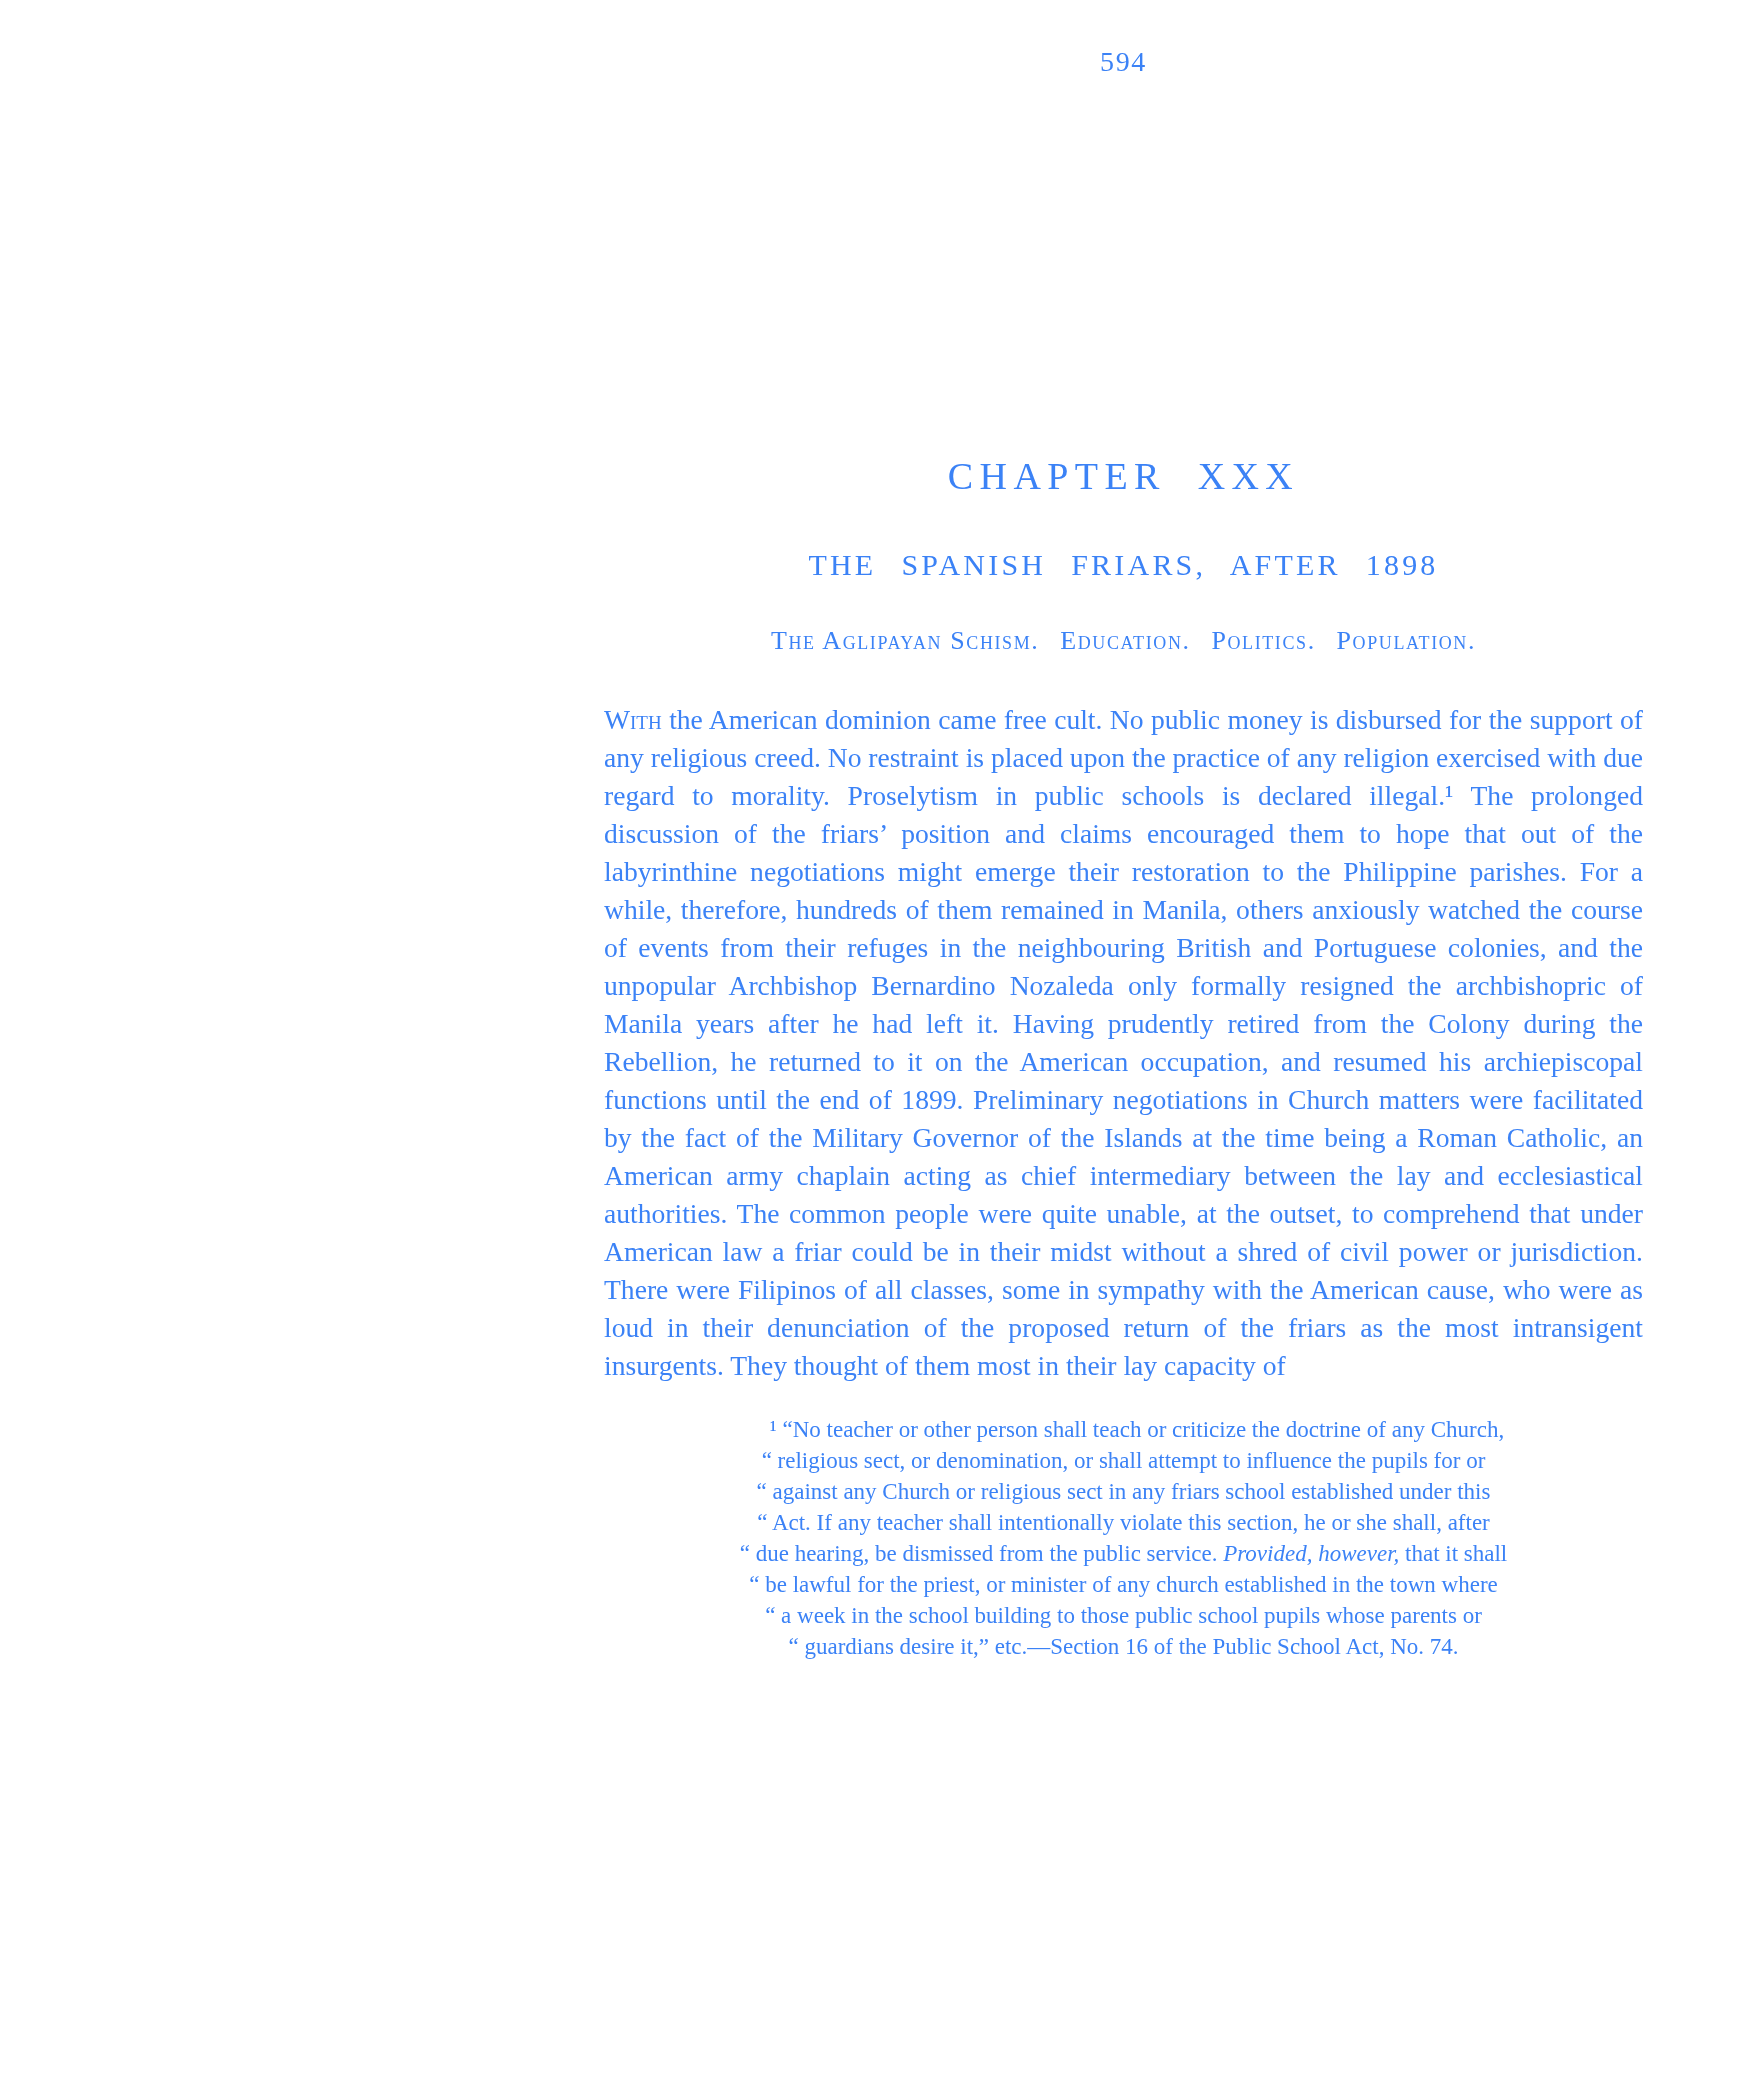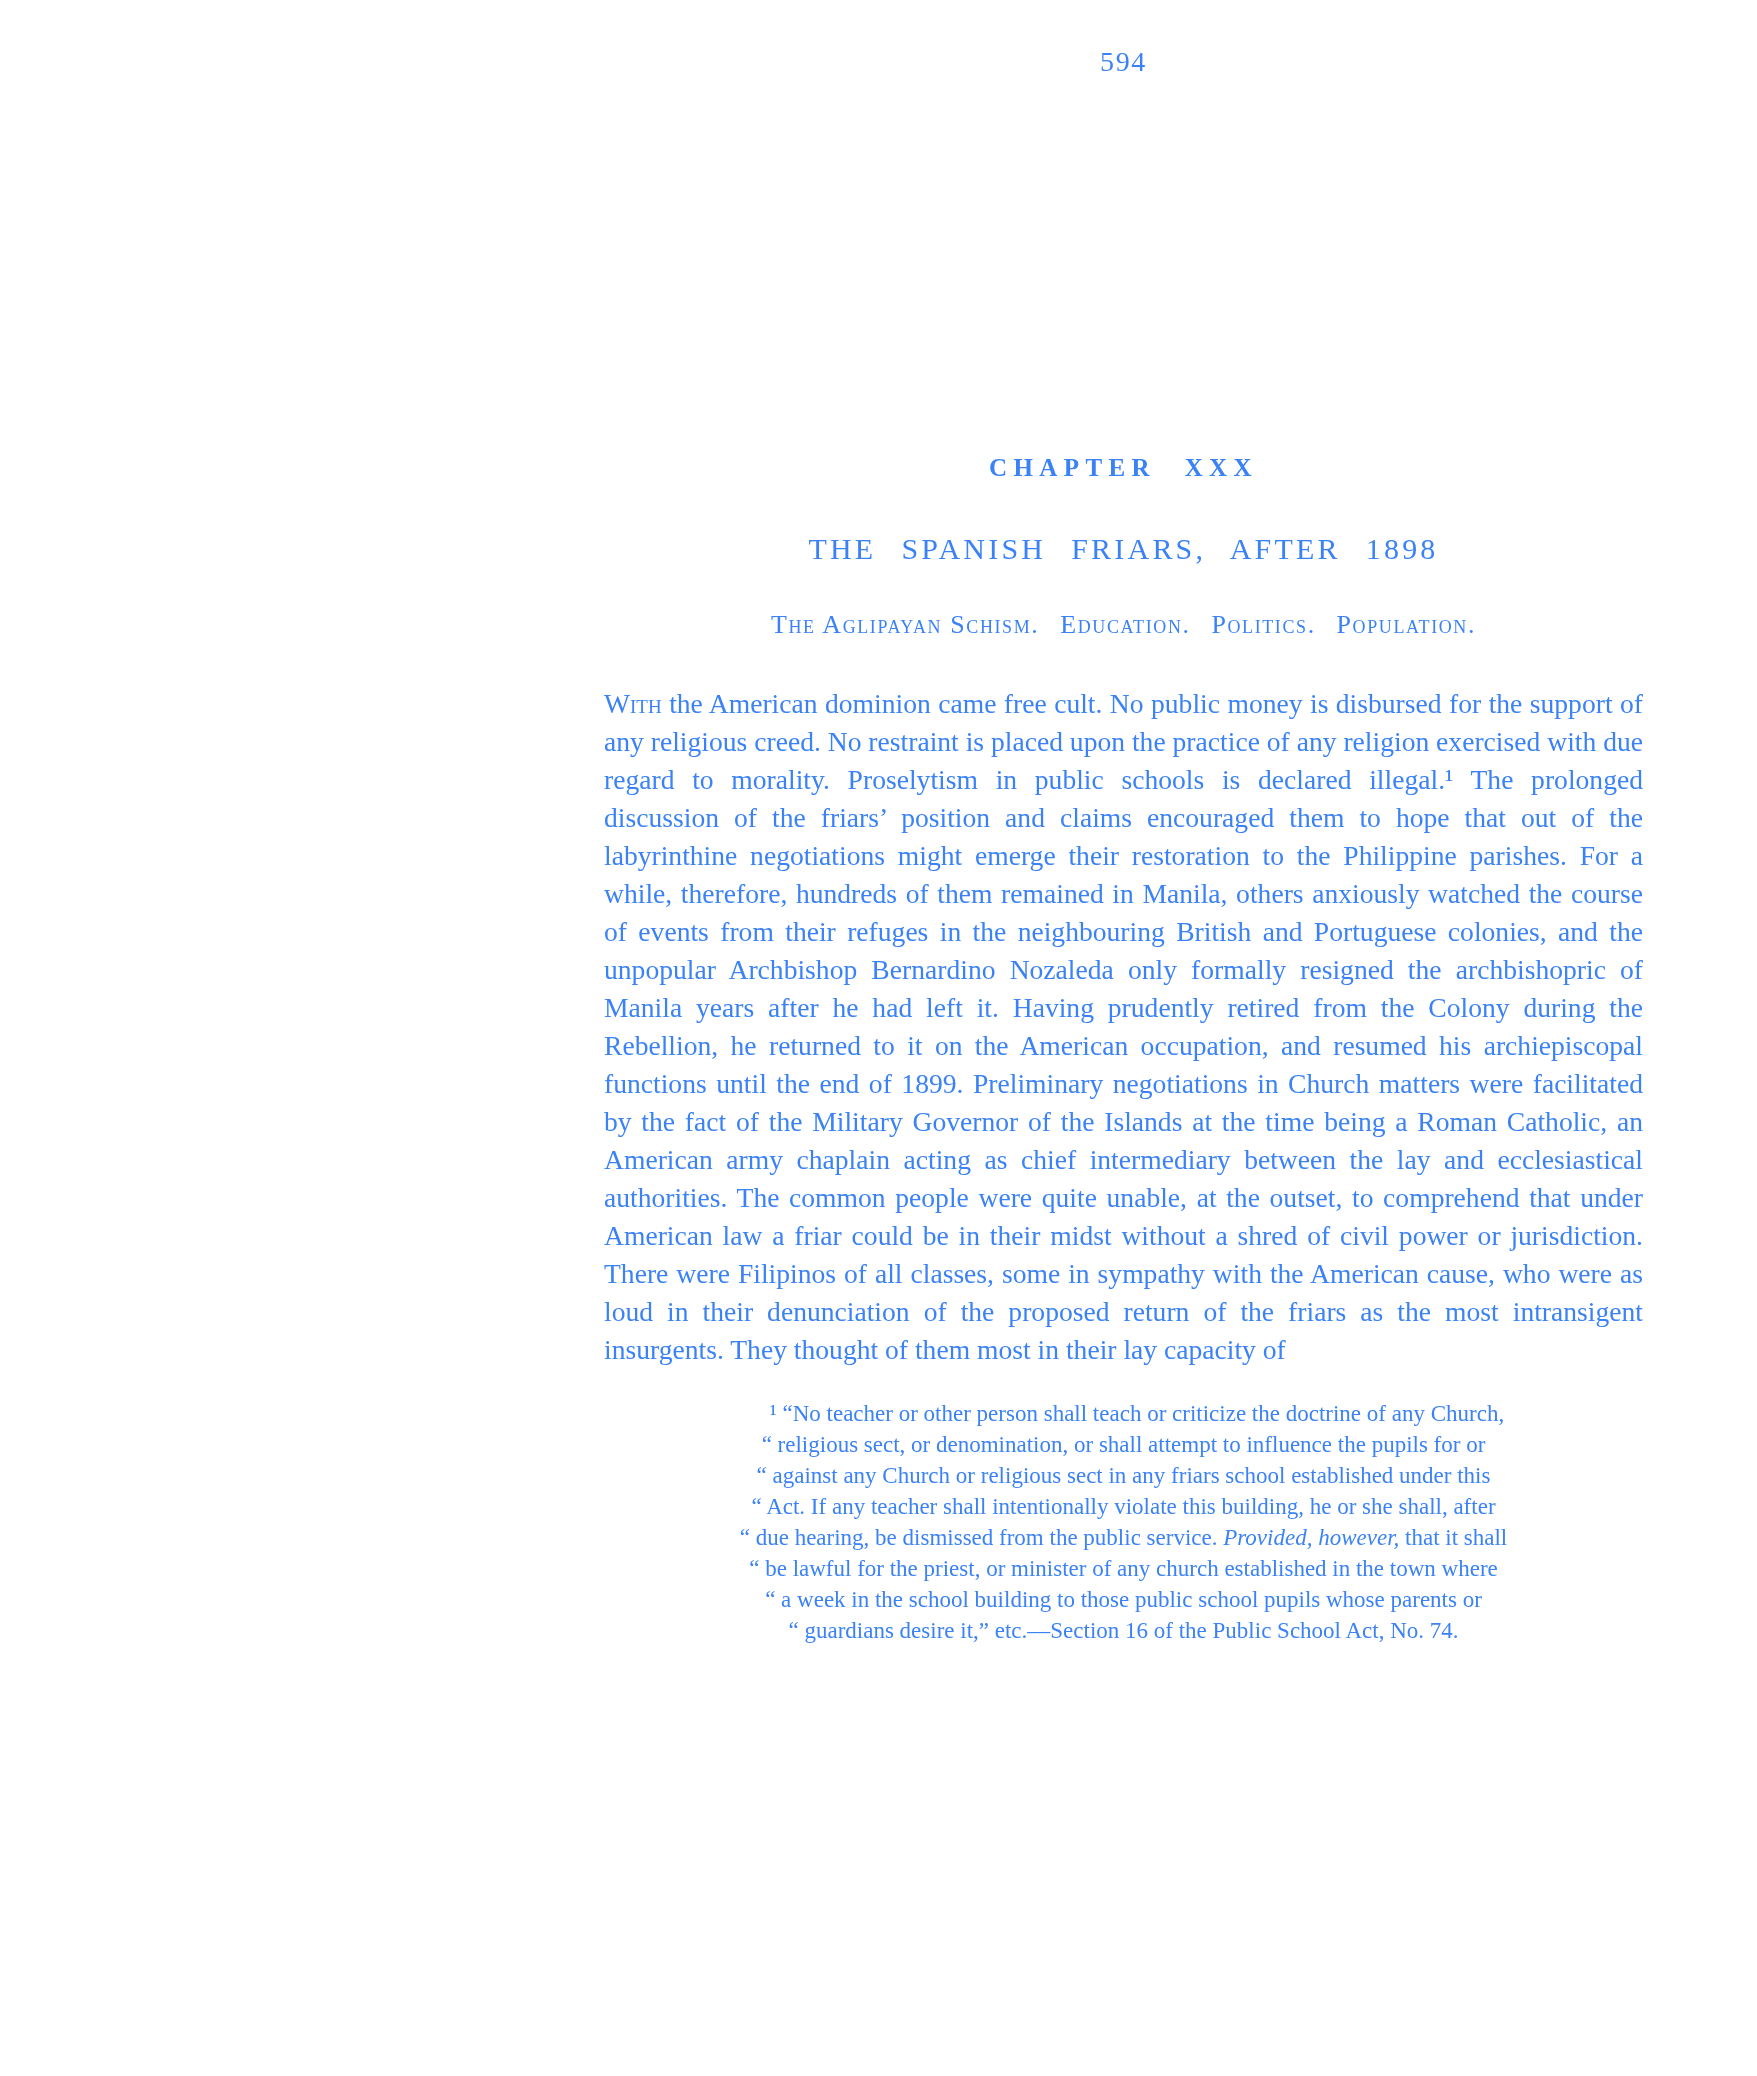--- a/index.html
+++ b/index.html
@@ -25,24 +25,24 @@
   }
   .page-number {
     padding-top: 46px;
     text-align: center;
     font-size: 28px;
     letter-spacing: 1.6px;
   }
   .chapter-heading {
     margin-top: 376px;
     text-align: center;
-    font-size: 25px;
+    font-size: 38px;
     letter-spacing: 6.4px;
     word-spacing: 16px;
-    font-weight: bold;
+    font-weight: normal;
   }
   .chapter-title {
     margin-top: 50px;
     text-align: center;
     font-size: 30px;
     letter-spacing: 3.2px;
     word-spacing: 14.4px;
     font-weight: normal;
   }
   .chapter-subtitle {
@@ -96,21 +96,21 @@
     <div class="chapter-subtitle">
       <span class="subtitle-item">The Aglipayan Schism.</span><span class="subtitle-item">Education.</span><span class="subtitle-item">Politics.</span><span class="subtitle-item">Population.</span>
     </div>
 
     <div class="body-paragraph"><span class="lead-word">With</span><span> the American dominion came free cult. No public money is disbursed for the support of any religious creed. No restraint is placed upon the practice of any religion exercised with due regard to morality. Proselytism in public schools is declared illegal.¹ The prolonged discussion of the friars’ position and claims encouraged them to hope that out of the labyrinthine negotiations might emerge their restoration to the Philippine parishes. For a while, therefore, hundreds of them remained in Manila, others anxiously watched the course of events from their refuges in the neighbouring British and Portuguese colonies, and the unpopular Archbishop Bernardino Nozaleda only formally resigned the archbishopric of Manila years after he had left it. Having prudently retired from the Colony during the Rebellion, he returned to it on the American occupation, and resumed his archiepiscopal functions until the end of 1899. Preliminary negotiations in Church matters were facilitated by the fact of the Military Governor of the Islands at the time being a Roman Catholic, an American army chaplain acting as chief intermediary between the lay and ecclesiastical authorities. The common people were quite unable, at the outset, to comprehend that under American law a friar could be in their midst without a shred of civil power or jurisdiction. There were Filipinos of all classes, some in sympathy with the American cause, who were as loud in their denunciation of the proposed return of the friars as the most intransigent insurgents. They thought of them most in their lay capacity of</span></div>
 
     <div class="footnote">
       <div class="footnote-line first">¹ “No teacher or other person shall teach or criticize the doctrine of any Church,</div>
       <div class="footnote-line">“ religious sect, or denomination, or shall attempt to influence the pupils for or</div>
       <div class="footnote-line">“ against any Church or religious sect in any friars school established under this</div>
-      <div class="footnote-line">“ Act.  If any teacher shall intentionally violate this building, he or she shall, after</div>
+      <div class="footnote-line">“ Act.  If any teacher shall intentionally violate this section, he or she shall, after</div>
       <div class="footnote-line"><span>“ due hearing, be dismissed from the public service.  </span><span class="italic">Provided, however,</span><span> that it shall</span></div>
       <div class="footnote-line">“ be lawful for the priest, or minister of any church established in the town where</div>
       <div class="footnote-line">“ a week in the school building to those public school pupils whose parents or</div>
       <div class="footnote-line">“ guardians desire it,” etc.—Section 16 of the Public School Act, No. 74.</div>
     </div>
 
   </div>
 </div>
 
 

